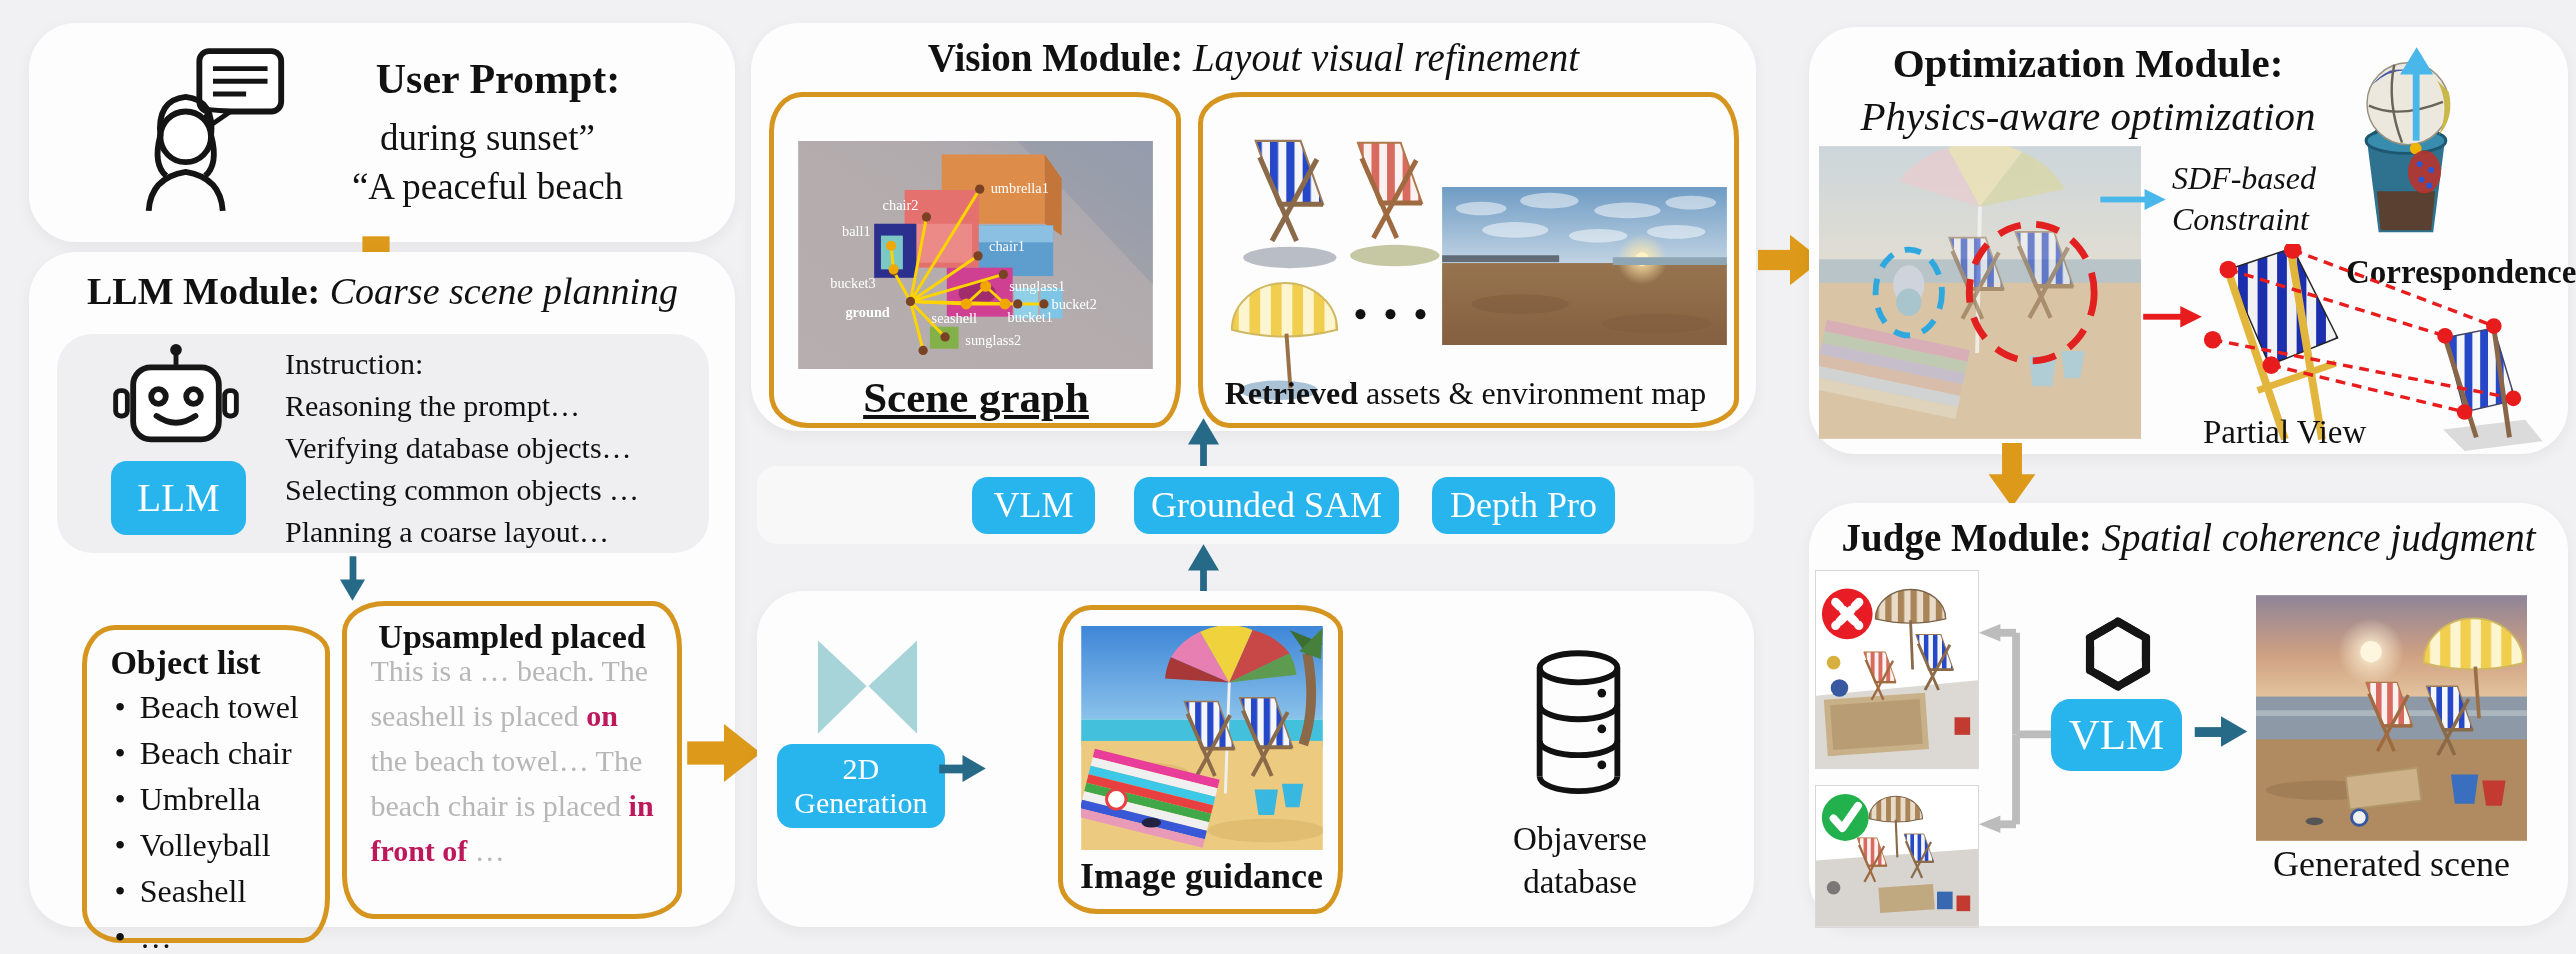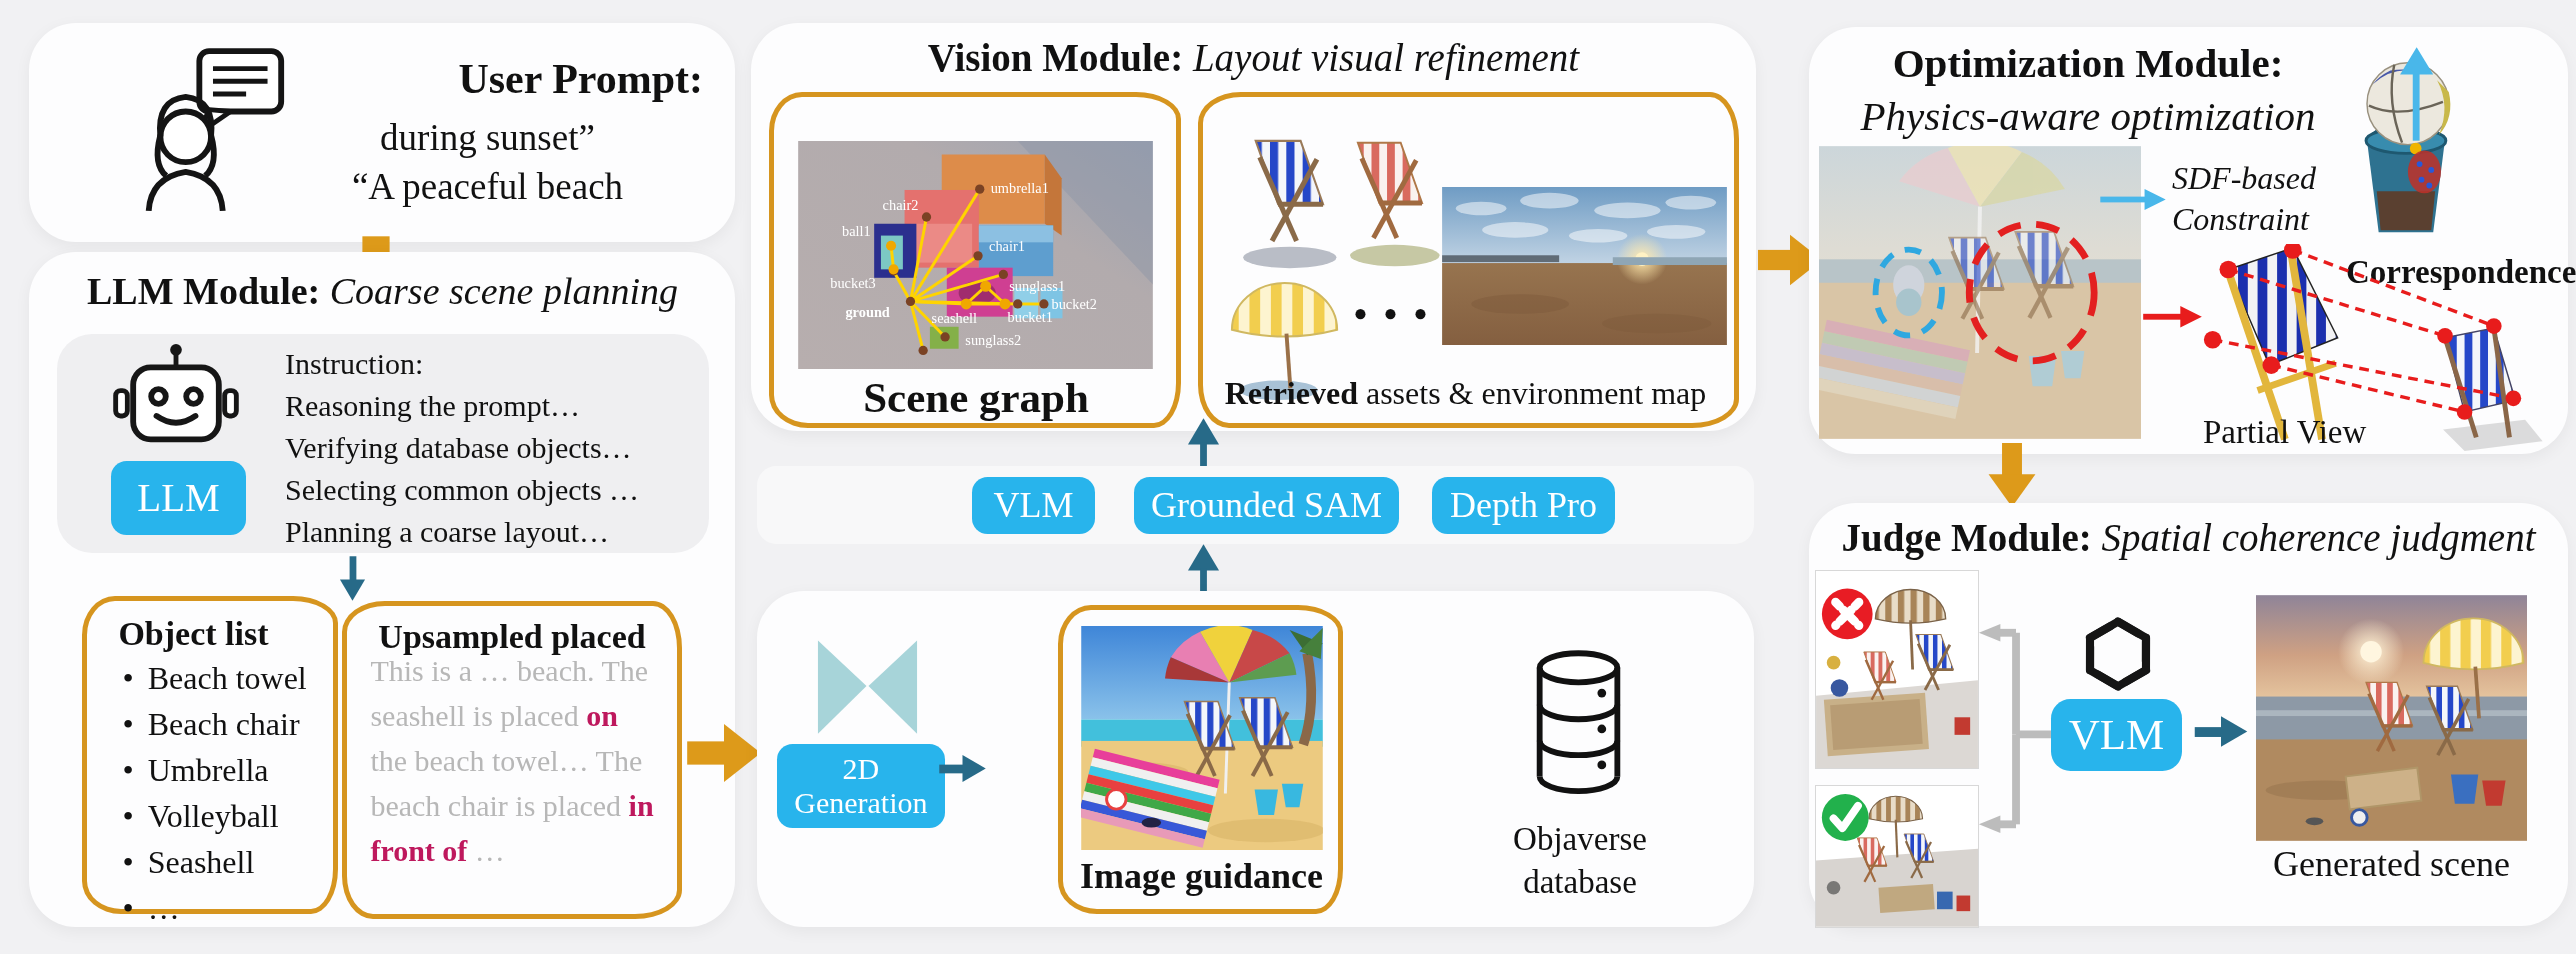--- a/index.html
+++ b/index.html
@@ -83,21 +83,21 @@
     <line x1="78" y1="37" x2="134" y2="37" stroke="#141414" stroke-width="5"></line>
     <line x1="78" y1="50" x2="112" y2="50" stroke="#141414" stroke-width="5"></line>
     <path d="M74,66 L64,90 L96,68 Z" fill="#fff" stroke="#141414" stroke-width="5" stroke-linejoin="round"></path>
     <circle cx="50" cy="94" r="26" fill="#fff" stroke="#141414" stroke-width="6"></circle>
     <path d="M24,94 Q20,56 50,53 Q80,56 76,94" fill="none" stroke="#141414" stroke-width="6"></path>
     <path d="M24,92 Q16,122 30,134" fill="none" stroke="#141414" stroke-width="6"></path>
     <path d="M76,92 Q84,122 70,134" fill="none" stroke="#141414" stroke-width="6"></path>
     <path d="M12,170 Q14,136 50,130 Q86,136 88,170" fill="none" stroke="#141414" stroke-width="6"></path>
   </svg>
 
-  <div class="title tb" style="left:293px;top:55px;width:410px;font-size:42px;text-align:right;">User Prompt:</div>
+  <div class="title tb" style="left:293px;top:55px;width:410px;font-size:42px;">User Prompt:</div>
   <div class="cap" style="left:263px;top:113px;width:449px;font-size:37px;line-height:49px;">
     <div>during sunset”</div>
     <div>“A peaceful beach</div>
   </div>
 
   <svg class="abs" style="left:342px;top:236px;" width="68" height="90" viewBox="0 0 70 92">
     <rect x="21" y="0" width="28" height="47" fill="#dd9a1a"></rect>
       <polygon points="2,45 68,45 35,92" fill="#dd9a1a"></polygon>
   </svg>
 
@@ -127,21 +127,21 @@
     <div>Verifying database objects…</div>
     <div>Selecting common objects …</div>
     <div>Planning a coarse layout…</div>
   </div>
 
   <svg class="abs" style="left:338px;top:556px;" width="29" height="45" viewBox="0 0 30 46">
     <rect x="12" y="0" width="7" height="26" fill="#276a88"></rect>
       <polygon points="2,24 28,24 15,46" fill="#276a88"></polygon>
   </svg>
 
-  <div class="wavy w1" style="left:82px;top:596px;width:238px;height:308px;padding-left:8px;">
+  <div class="wavy w1" style="left:82px;top:625px;width:238px;height:308px;">
     <div class="tb" style="margin:13.7px 0 2px 23.4px;font-size:34px;">Object list</div>
     <div style="margin-left:13.7px;">
       <div class="oli">
           <span class="blt">•</span>
           <span>Beach towel</span>
         </div>
       <div class="oli">
           <span class="blt">•</span>
           <span>Beach chair</span>
         </div>
@@ -245,21 +245,21 @@
       <text x="226" y="130">chair1</text>
       <text x="38" y="174">bucket3</text>
       <text x="56" y="208" font-weight="bold">ground</text>
       <text x="250" y="178">sunglass1</text>
       <text x="300" y="199">bucket2</text>
       <text x="158" y="216">seashell</text>
       <text x="248" y="214">bucket1</text>
       <text x="198" y="242">sunglass2</text>
     </g>
   </svg>
-  <div class="cap tb" style="left:769px;top:373px;width:414px;font-size:43px;">Scene graph</div>
+  <div class="cap tb" style="left:769px;top:373px;width:414px;font-size:43px;text-decoration:underline;">Scene graph</div>
 
   <div class="wavy w2" style="left:1198px;top:92px;width:531px;height:326px;"></div>
   <svg class="abs" style="left:1231px;top:133px;" width="210" height="141" viewBox="0 0 215 145">
     <ellipse cx="60" cy="128" rx="48" ry="11" fill="#b9bdc6"></ellipse>
     <ellipse cx="168" cy="126" rx="46" ry="11" fill="#c6c8a4"></ellipse>
     <use href="#dchairB" transform="translate(6,6) scale(1.05)"></use>
     <use href="#dchairR" transform="translate(112,8)"></use>
   </svg>
   <svg class="abs" style="left:1228px;top:279px;" width="115" height="122" viewBox="0 0 118 125">
     <ellipse cx="52" cy="114" rx="40" ry="10" fill="#a9c2d6"></ellipse>

